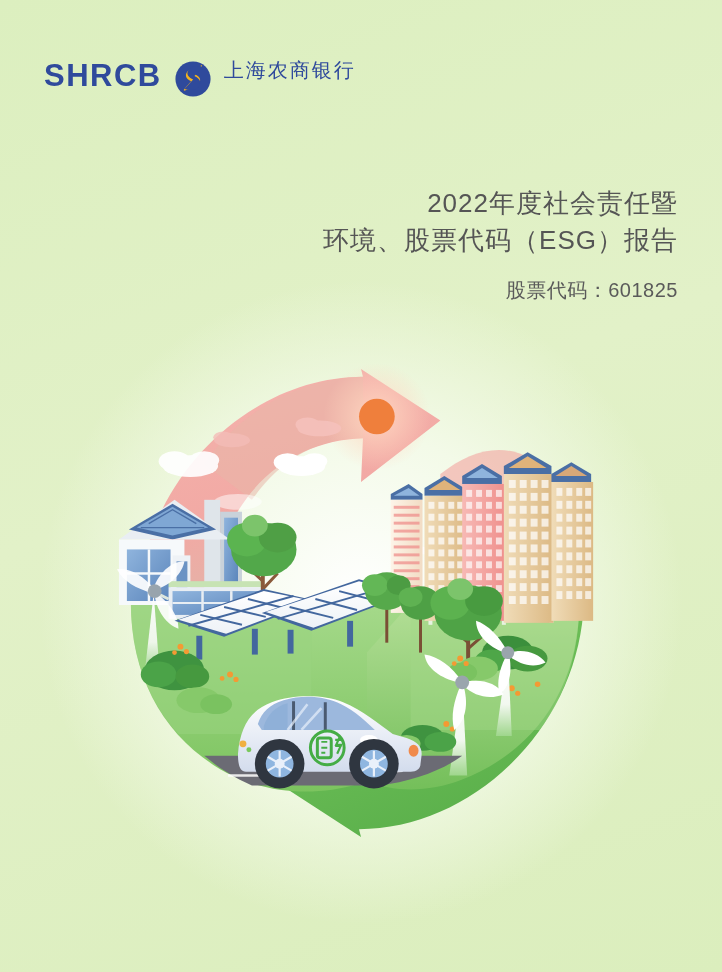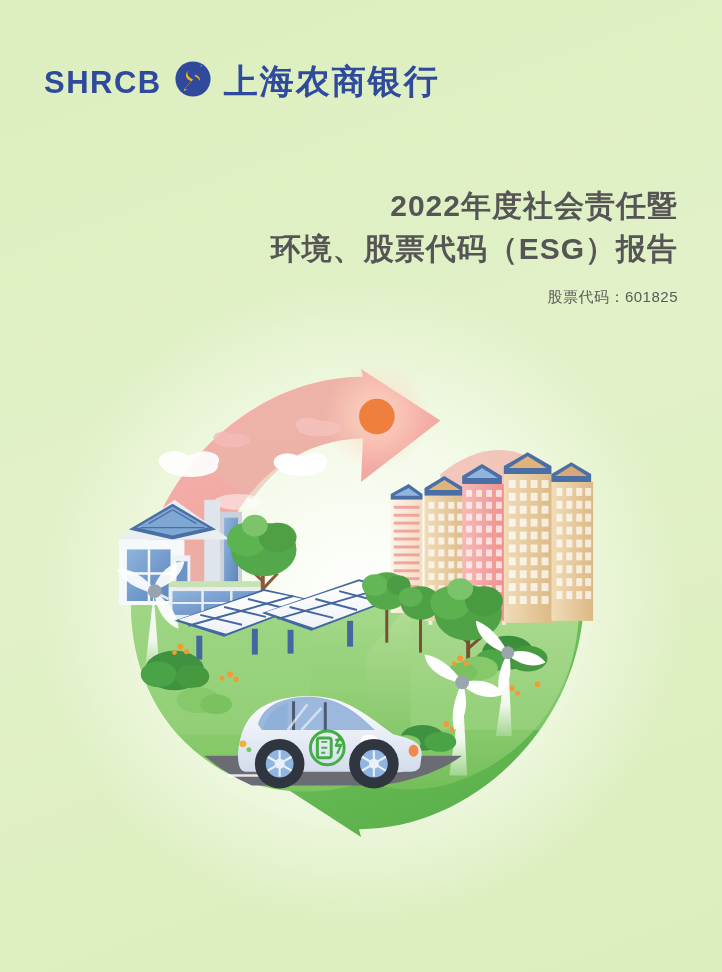--- a/index.html
+++ b/index.html
@@ -19,63 +19,63 @@
       radial-gradient(ellipse 62% 46% at 50% 62%, #ffffff 0%, #f3fae8 38%, rgba(230,243,203,0) 72%),
       linear-gradient(160deg, #dcefbf 0%, #e2f1c8 45%, #dbeebd 100%);
   }
 
   
   .logo-bar {
     position: absolute;
     left: 44px;
     top: 60px;
     display: flex;
-    align-items: flex-end;
+    align-items: flex-start;
     gap: 12px;
   }
   .logo-text {
     font-size: 31px;
     font-weight: 700;
     letter-spacing: 1.5px;
     color: #2f4a9c;
     line-height: 1;
   }
   .logo-mark {
     width: 38px;
     height: 38px;
     flex: 0 0 auto;
     display: block;
   }
   .logo-cn {
-    font-size: 34px;
-    font-weight: 700;
+    font-size: 20px;
+    font-weight: 400;
     letter-spacing: 2px;
     color: #2f4a9c;
     line-height: 1;
   }
 
   
   .title-block {
     position: absolute;
     right: 44px;
     top: 185px;
     text-align: right;
     width: 640px;
   }
   .title-line {
-    font-size: 30px;
-    font-weight: 700;
+    font-size: 26px;
+    font-weight: 400;
     color: #555555;
     letter-spacing: 1px;
     line-height: 1.42;
     white-space: nowrap;
   }
   .stock-code {
     margin-top: 18px;
-    font-size: 15px;
+    font-size: 20px;
     color: #5a5a5a;
     letter-spacing: 0.5px;
   }
 
   
   .illustration {
     position: absolute;
     left: 113px;
     top: 355px;
     width: 496px;

